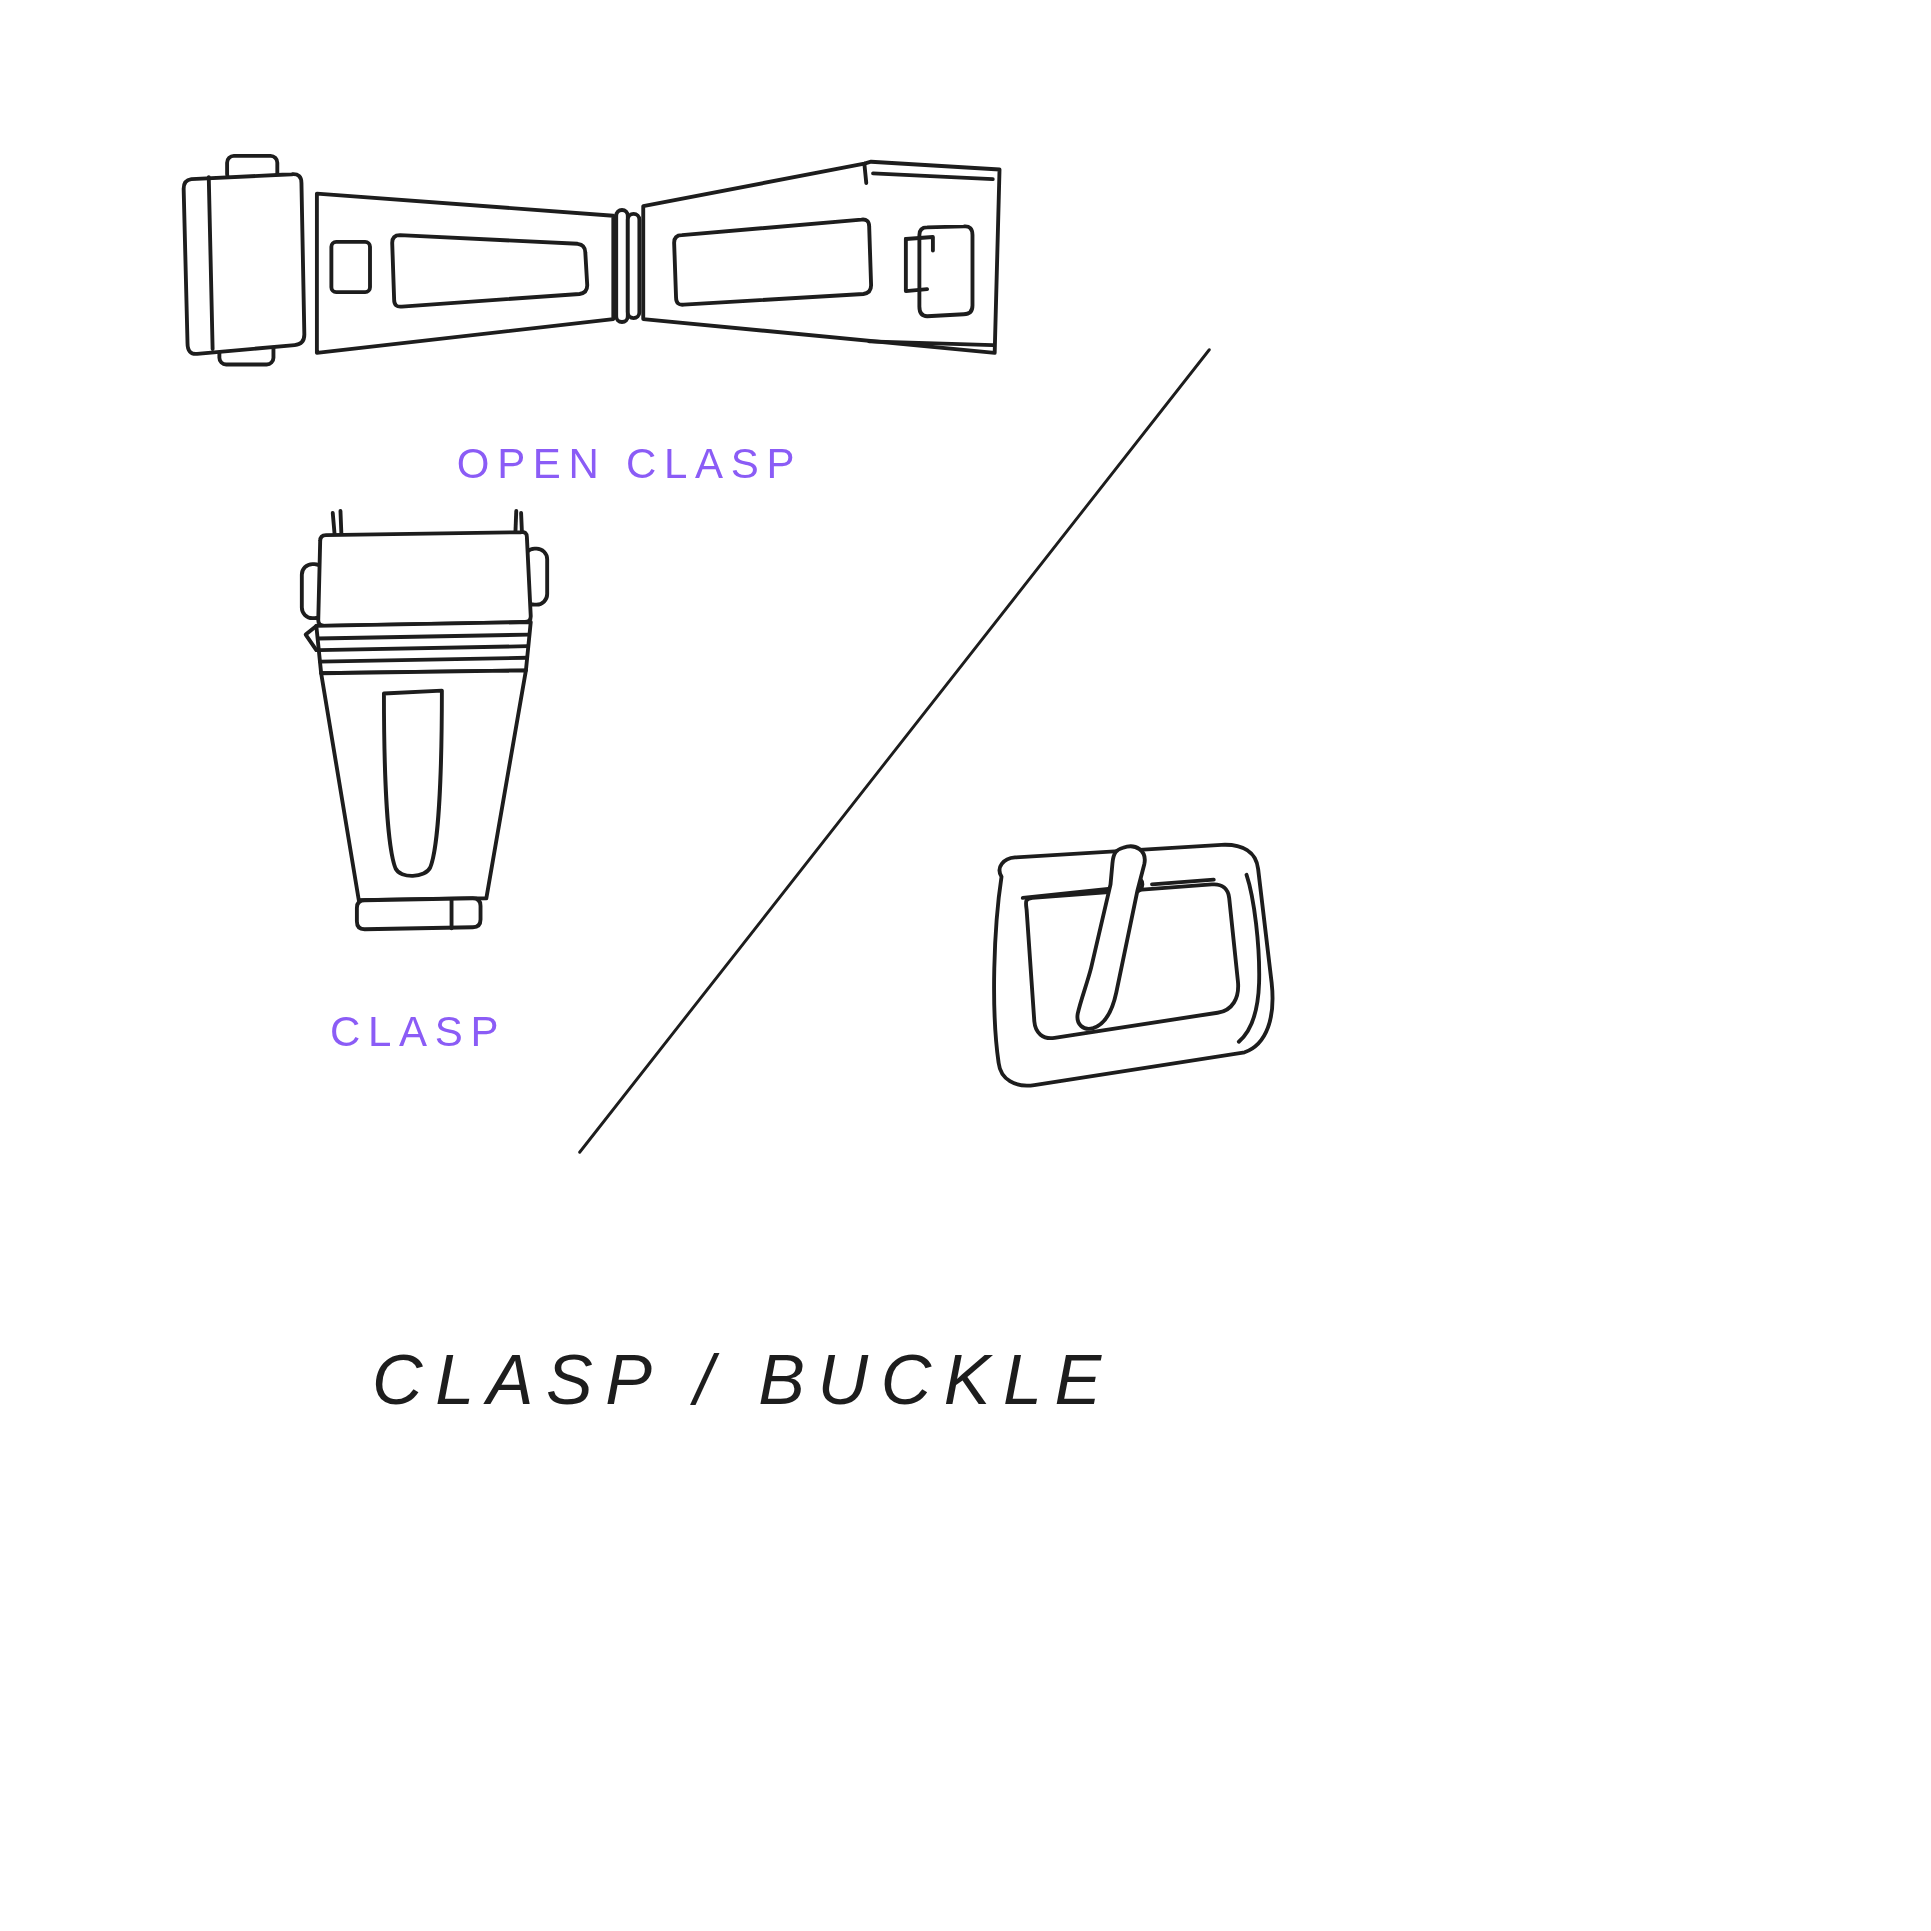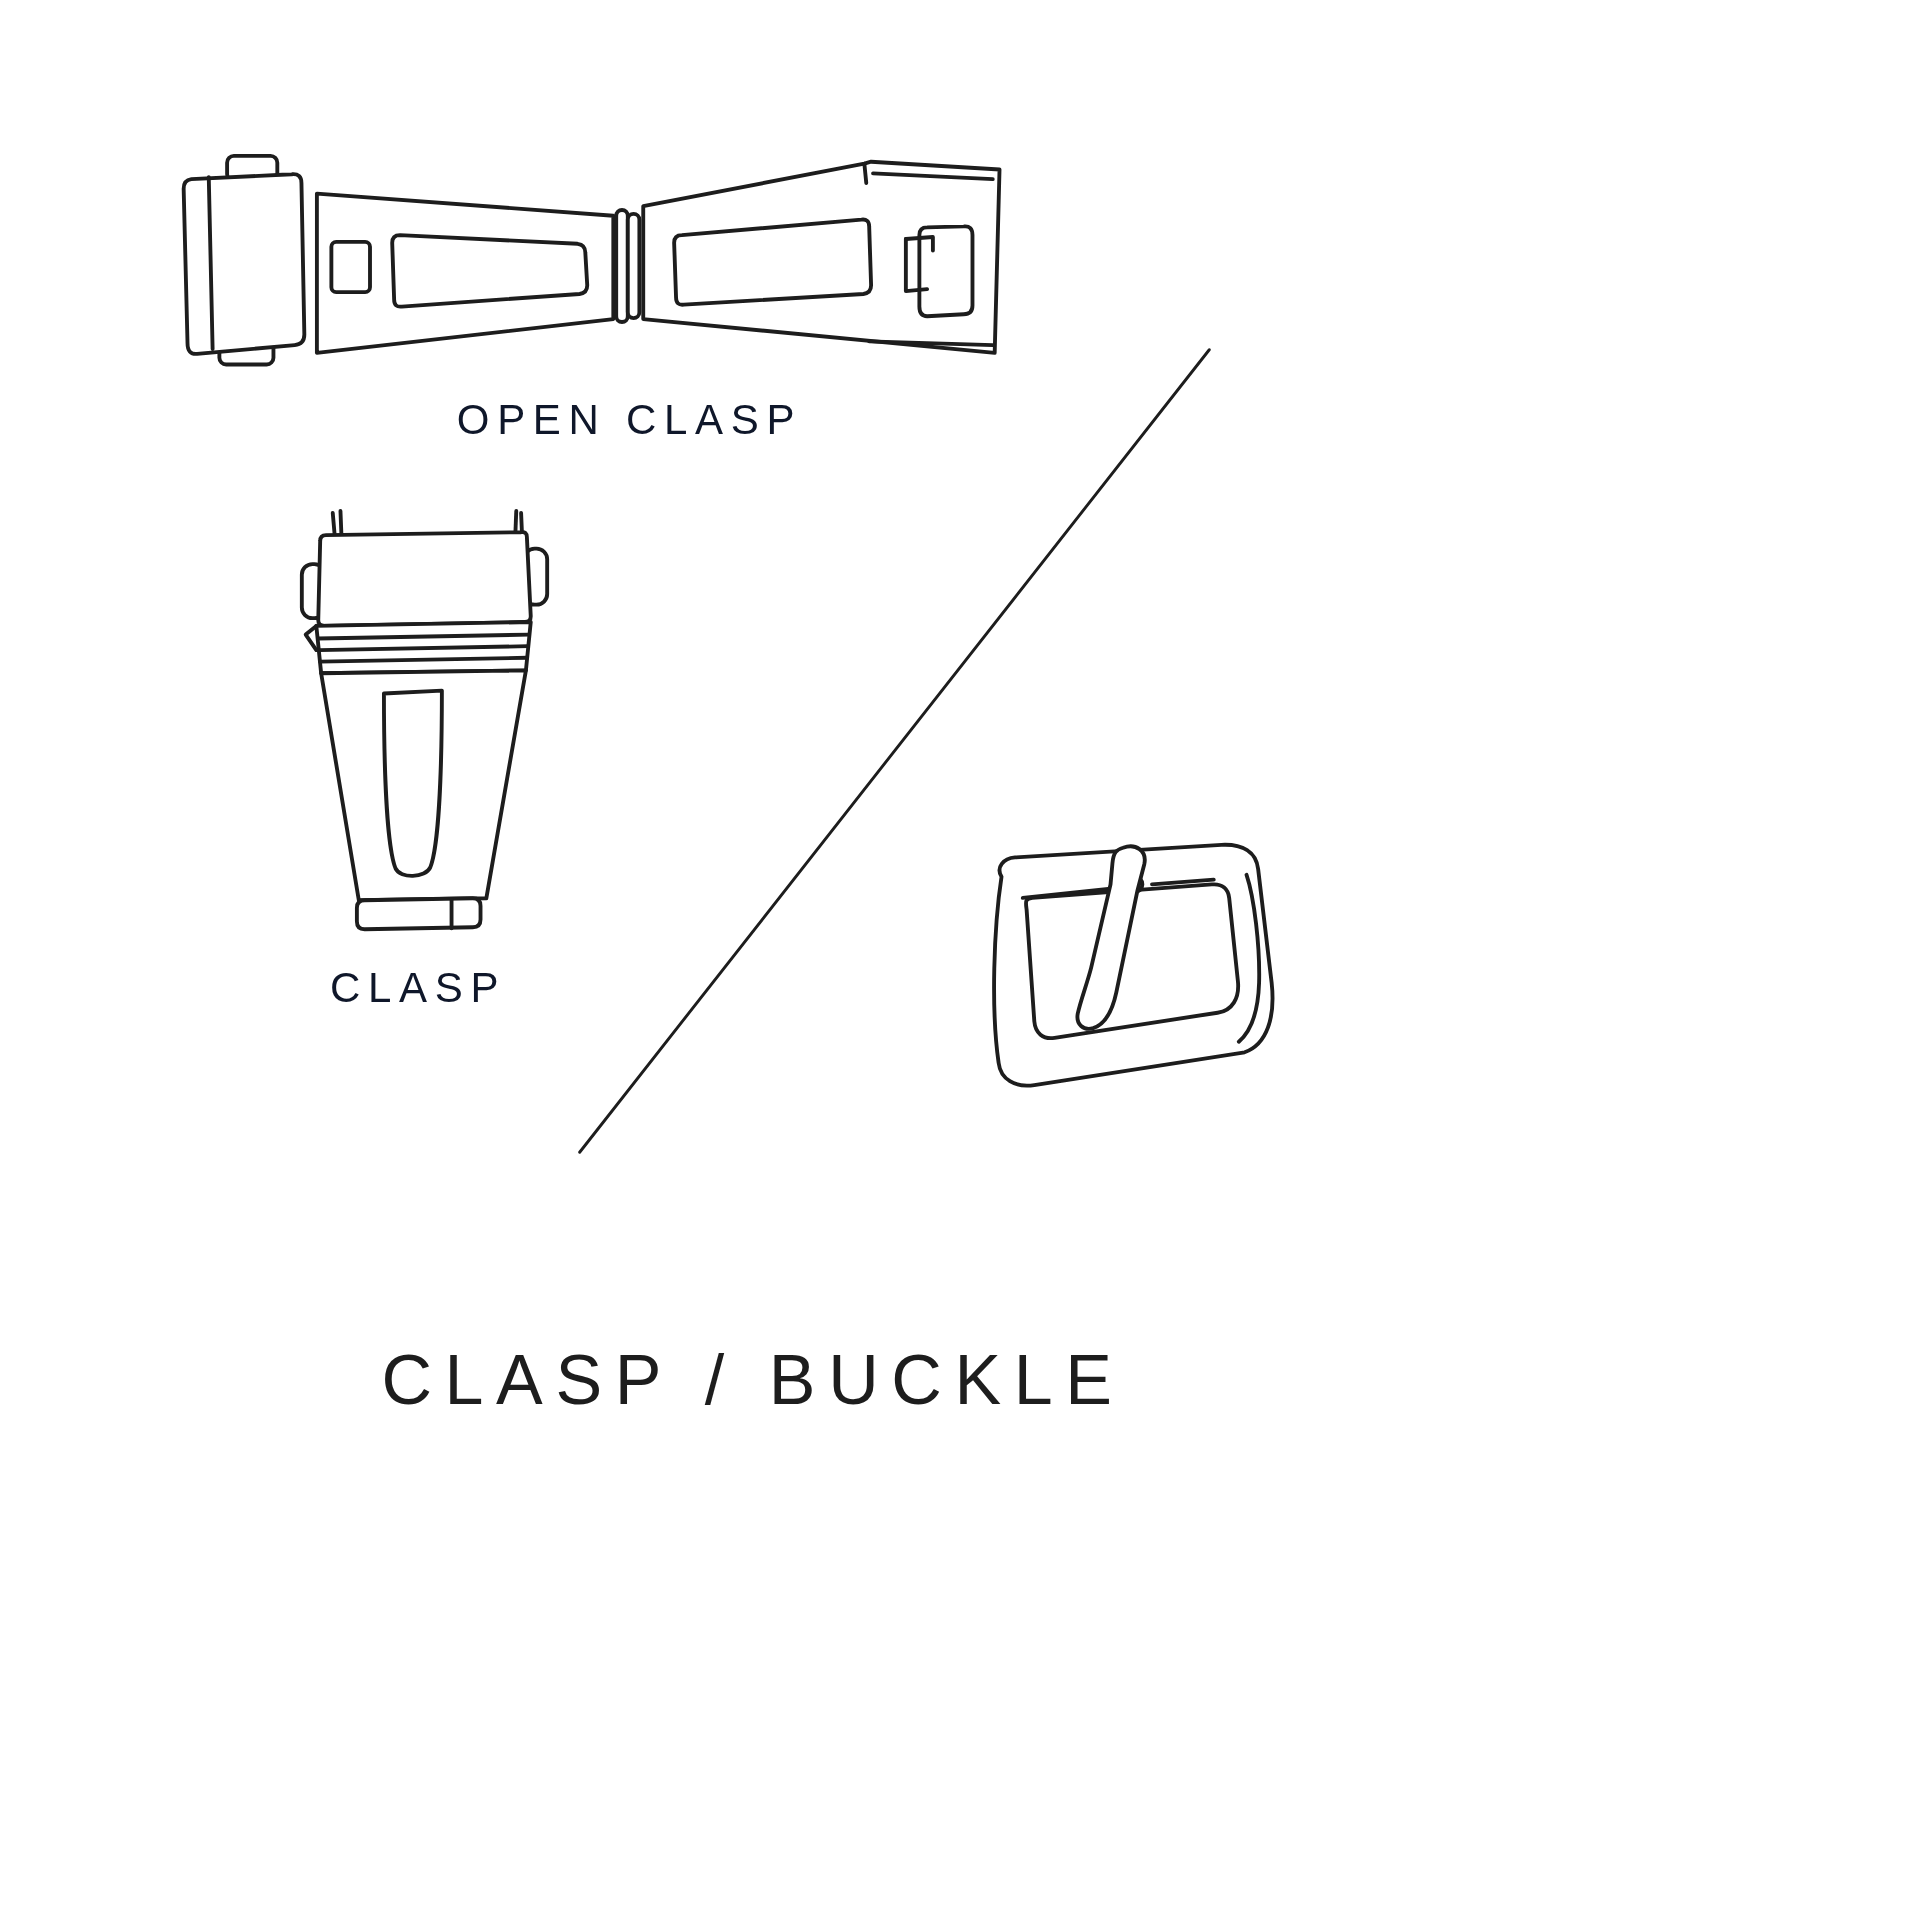--- a/index.html
+++ b/index.html
@@ -19,22 +19,23 @@
     stroke-width: 4;
     stroke-linecap: round;
     stroke-linejoin: round;
   }
   .caption {
     position: absolute;
     text-align: center;
     font-size: 42px;
     letter-spacing: 7.7px;
     font-weight: 400;
-    color: #0f172a;
+    color: #8b5cf6;
     white-space: nowrap;
+    margin-top: 44px;
   }
   .big-title {
     position: absolute;
     text-align: center;
     font-size: 70px;
     letter-spacing: 12.6px;
     font-weight: 400;
     color: #1d1d1d;
     white-space: nowrap;
   }
@@ -112,16 +113,16 @@
 
     <path d="M74,62 L260,48 C271,47 277,53 278,62 L287,148 C289,166 281,179 266,181 L97,207 C85,209 77,202 76,190 L68,74 C67,66 66,63 74,62 Z"></path>
 
     <path d="M64,62 L160,52"></path>
     <path d="M198,48 L262,43"></path>
     <circle cx="180" cy="48" r="8"></circle>
 
     <path d="M168,10 C181,5 193,13 190,27 L183,54 L161,160 C157,179 149,193 137,197 C127,200 119,193 121,182 C124,168 131,150 135,134 L155,48 L157,26 C158,15 161,12 168,10 Z" fill="#ffffff"></path>
   </svg>
 
-  <div class="big-title" style="left:270px; top:1340px; width:966px;">CLASP / BUCKLE</div>
+  <div class="big-title" style="left:260px; top:1340px; width:966px;font-style:italic;">CLASP / BUCKLE</div>
 
 </div>
 
 
 </body></html>

